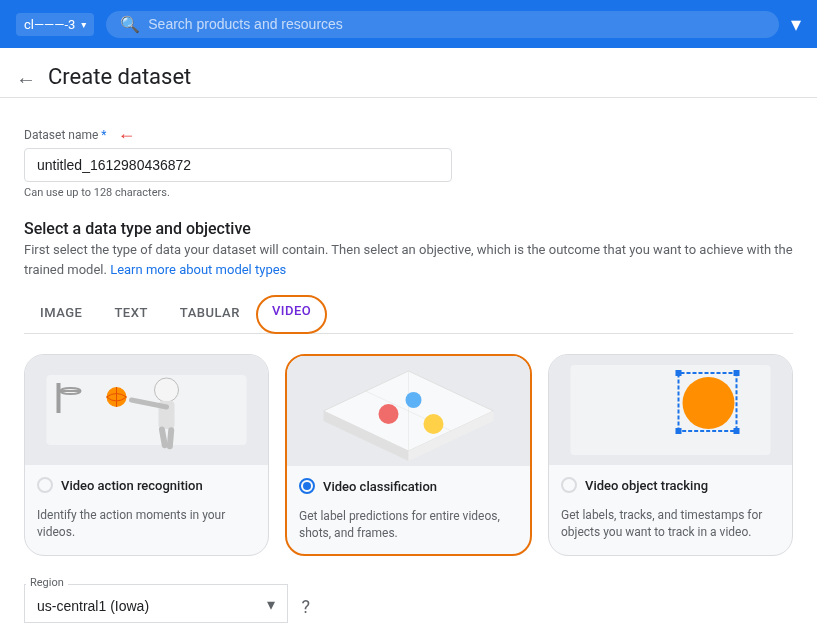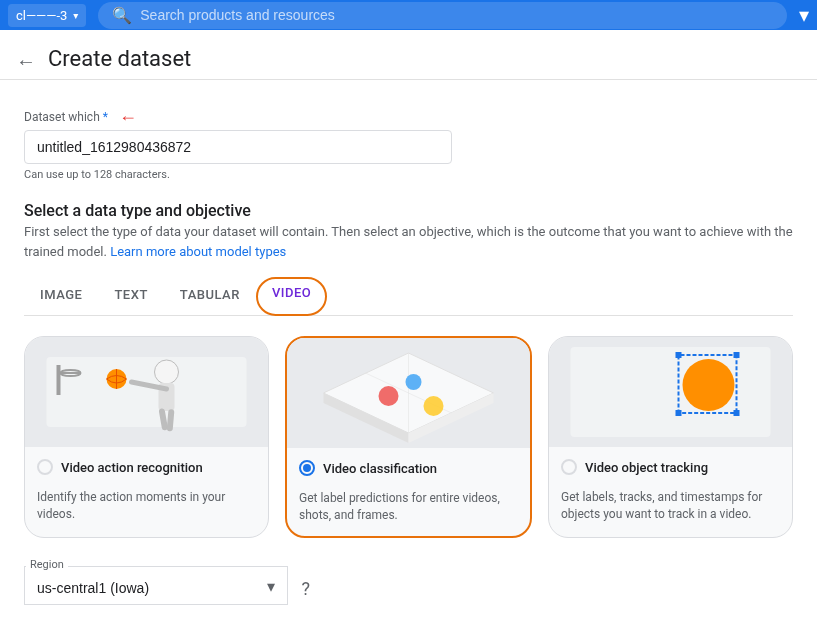--- a/index.html
+++ b/index.html
@@ -1,19 +1,19 @@
 <!DOCTYPE html>
 <html><head>
   <meta charset="utf-8">
   <style>
     * { box-sizing: border-box; margin: 0; padding: 0; }
     body { font-family: 'Google Sans', Roboto, Arial, sans-serif; font-size: 14px; color: #202124; background: #fff; width: 817px; min-height: 624px; overflow-x: hidden; }
 
     
-    .topbar { background: #1a73e8; height: 30px; display: flex; align-items: center; padding: 0 8px; gap: 12px; }
+    .topbar { background: #1a73e8; height: 48px; display: flex; align-items: center; padding: 0 16px; gap: 12px; }
     .topbar-project { display: flex; align-items: center; gap: 6px; background: rgba(255,255,255,0.15); border-radius: 4px; padding: 4px 8px; cursor: pointer; }
     .topbar-project-name { color: #fff; font-size: 13px; }
     .topbar-project-chevron { color: #fff; font-size: 10px; }
     .topbar-search { flex: 1; display: flex; align-items: center; background: rgba(255,255,255,0.15); border-radius: 24px; padding: 4px 14px; gap: 8px; }
     .topbar-search input { background: transparent; border: none; outline: none; color: #fff; font-size: 14px; width: 100%; }
     .topbar-search input::placeholder { color: rgba(255,255,255,0.7); }
     .search-icon-top { color: #fff; font-size: 16px; }
     .topbar-right { color: #fff; font-size: 20px; cursor: pointer; }
 
     
@@ -78,21 +78,21 @@
   <a class="back-btn" href="#">
     <span>←</span>
   </a>
   <h1 class="page-title">Create dataset</h1>
 </div>
 
 <div class="content">
 
   <div class="field-group">
     <div class="field-label">
-      <span>Dataset which</span><span class="required"> *</span>
+      <span>Dataset name</span><span class="required"> *</span>
       <span style="color:#e53935; margin-left:8px; font-size:18px;">←</span>
     </div>
     <input class="field-input" type="text" value="untitled_1612980436872" style="">
     <div class="field-hint">Can use up to 128 characters.</div>
   </div>
 
   <div class="section-heading">Select a data type and objective</div>
   <div class="section-desc">
     <span>First select the type of data your dataset will contain. Then select an objective, which is the outcome that you want to achieve with the trained model.</span>
     <a href="#">Learn more about model types</a>

